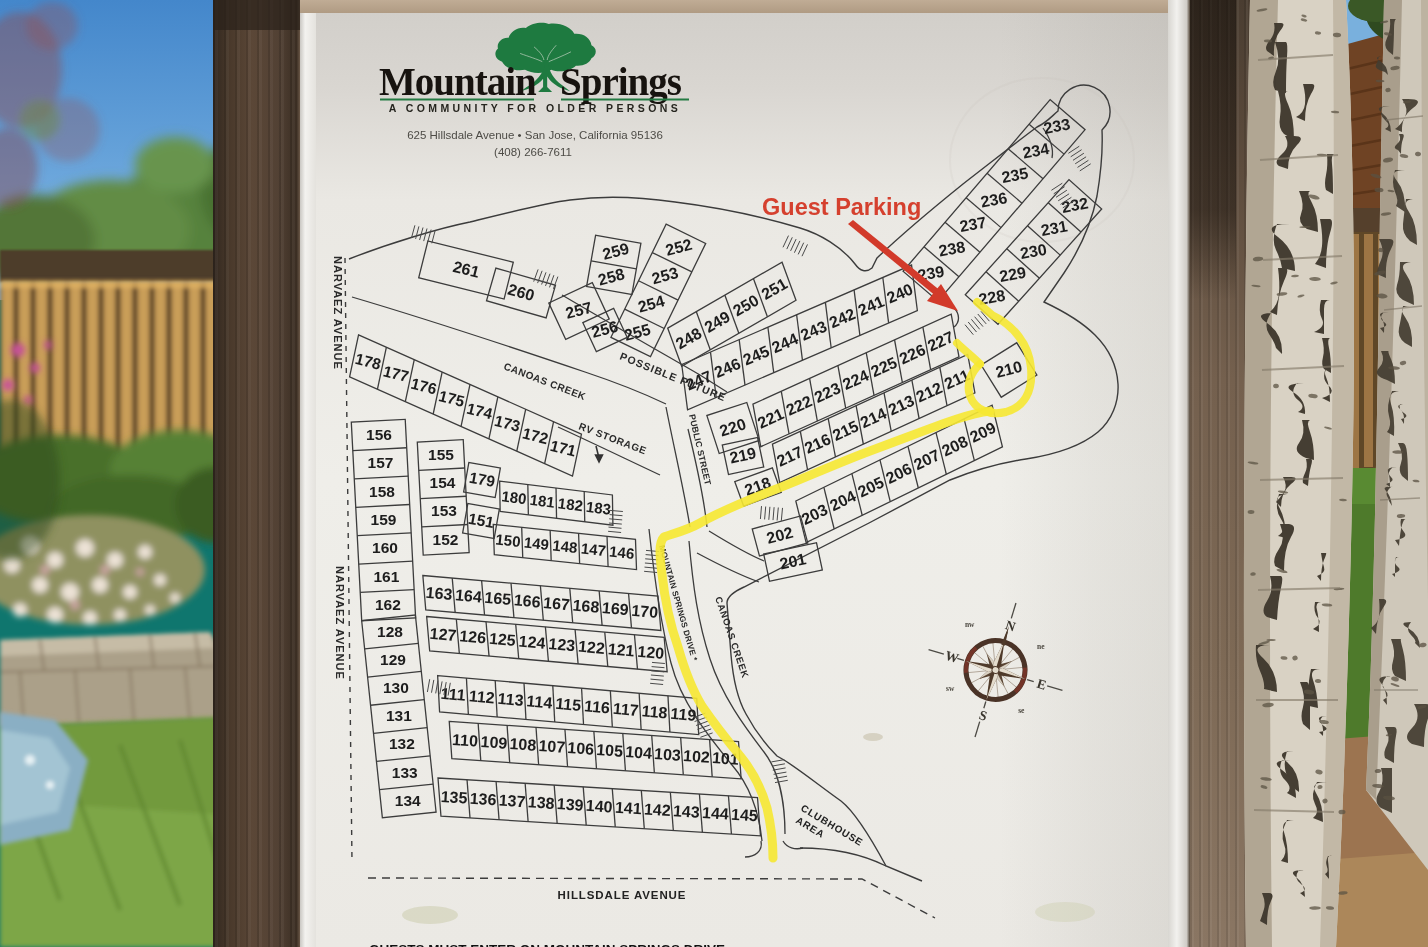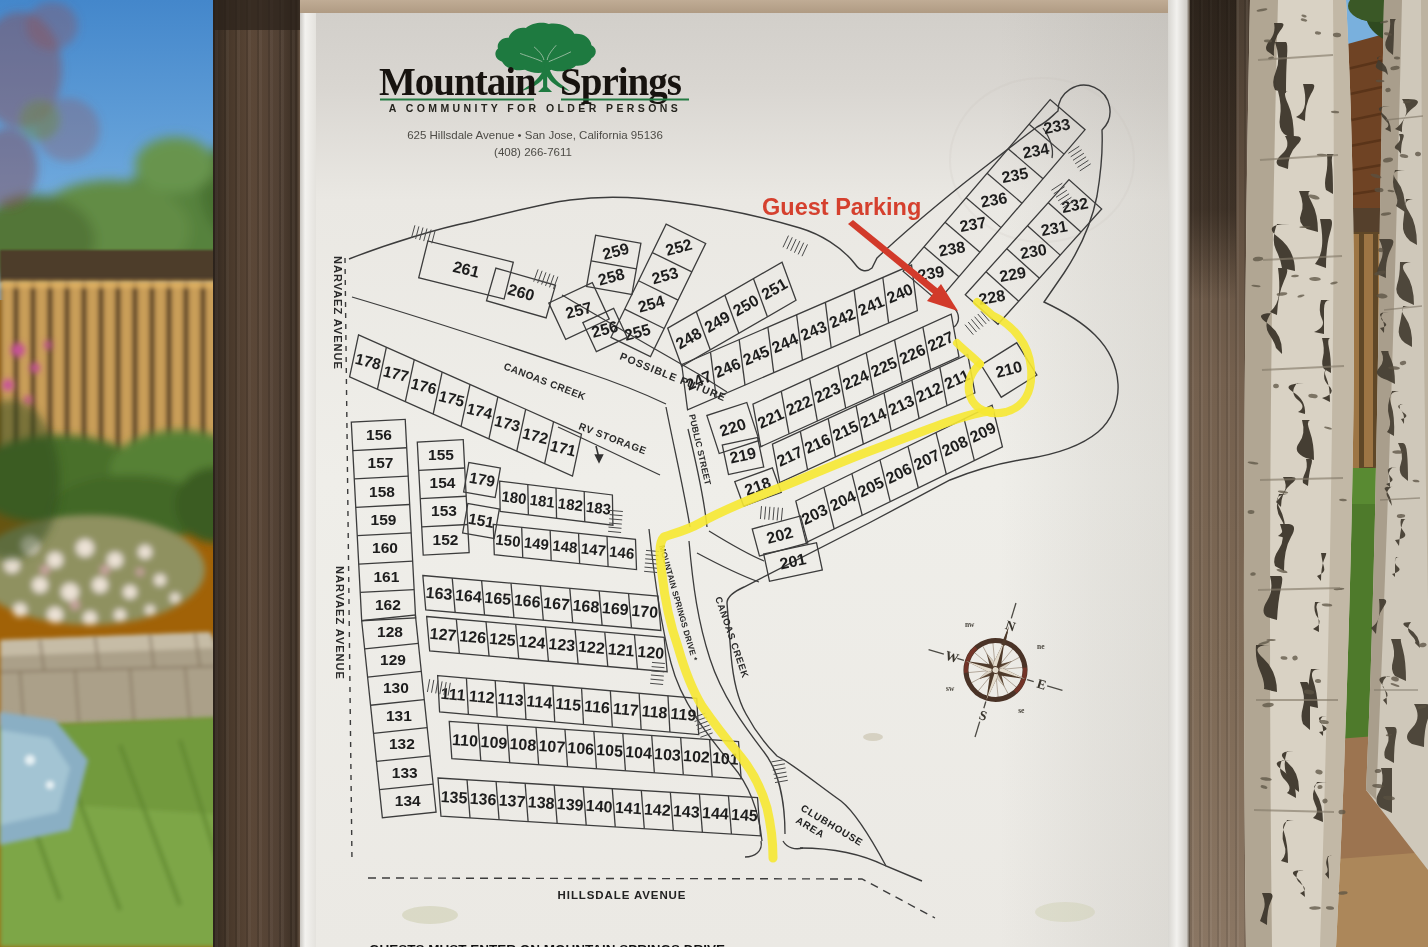--- a/index.html
+++ b/index.html
@@ -1,15 +1,15 @@
 <!DOCTYPE html>
 <html><head><meta charset="utf-8">
 <style>
 html,body{margin:0;padding:0;background:#888;}
-.scene{position:relative;width:1428px;height:947px;overflow:hidden;font-family:"Liberation Sans",sans-serif;background:#a16207;}
+.scene{position:relative;width:1428px;height:947px;overflow:hidden;font-family:"Liberation Sans",sans-serif;background:#0f766e;}
 .scene *{box-sizing:border-box;}
 </style></head>
 <body>
 <div class="scene">
 
 <svg style="position:absolute;left:0;top:0;width:302px;height:947px" viewBox="0 0 302 947">
 <defs>
 <filter id="blur1" x="-30%" y="-30%" width="160%" height="160%">
           <feGaussianBlur stdDeviation="1"></feGaussianBlur>
         </filter>

